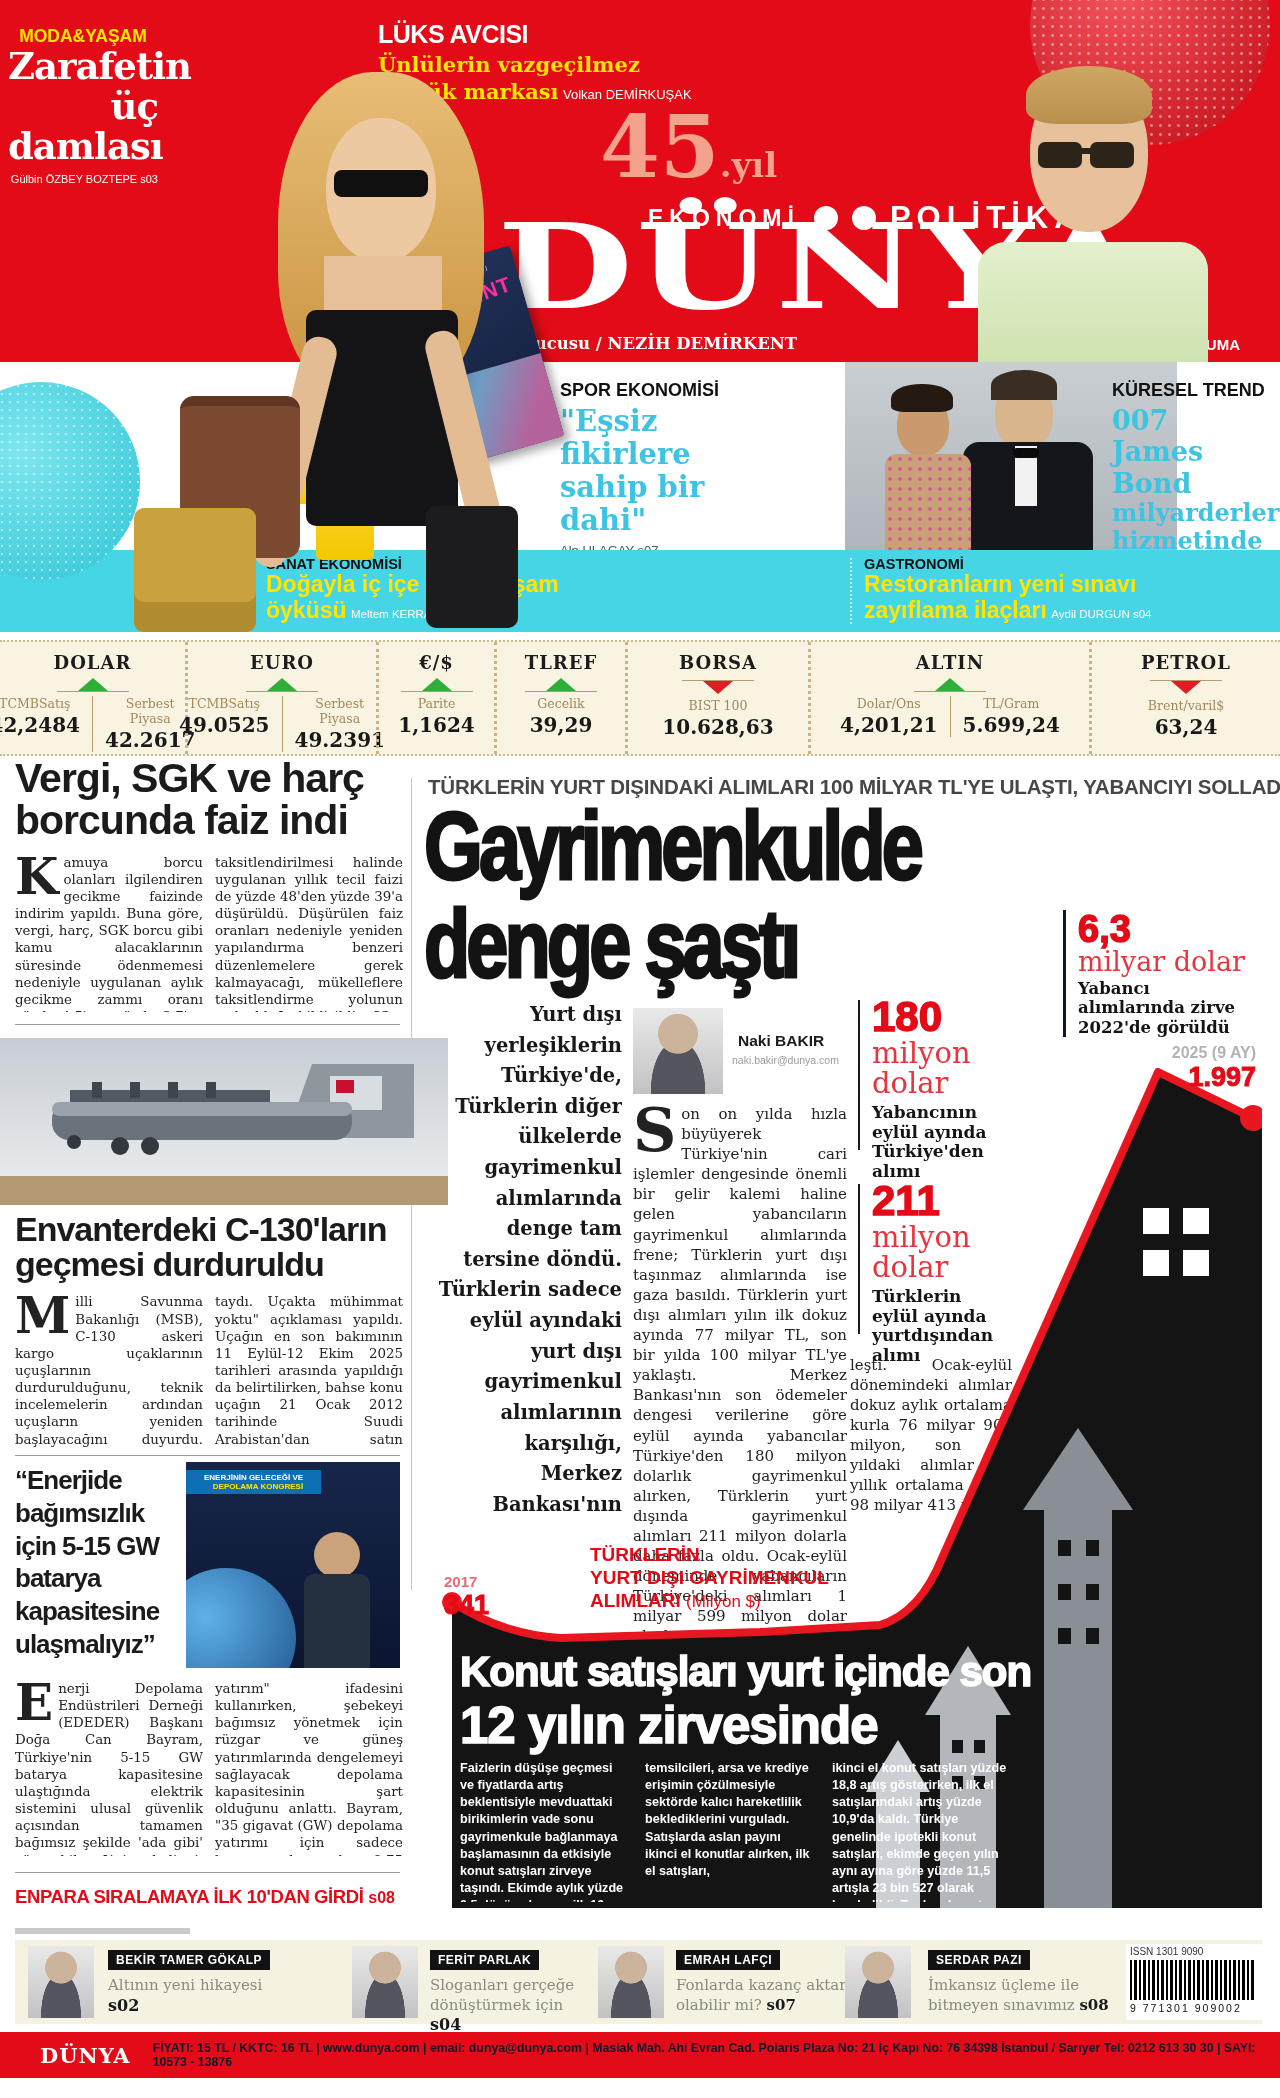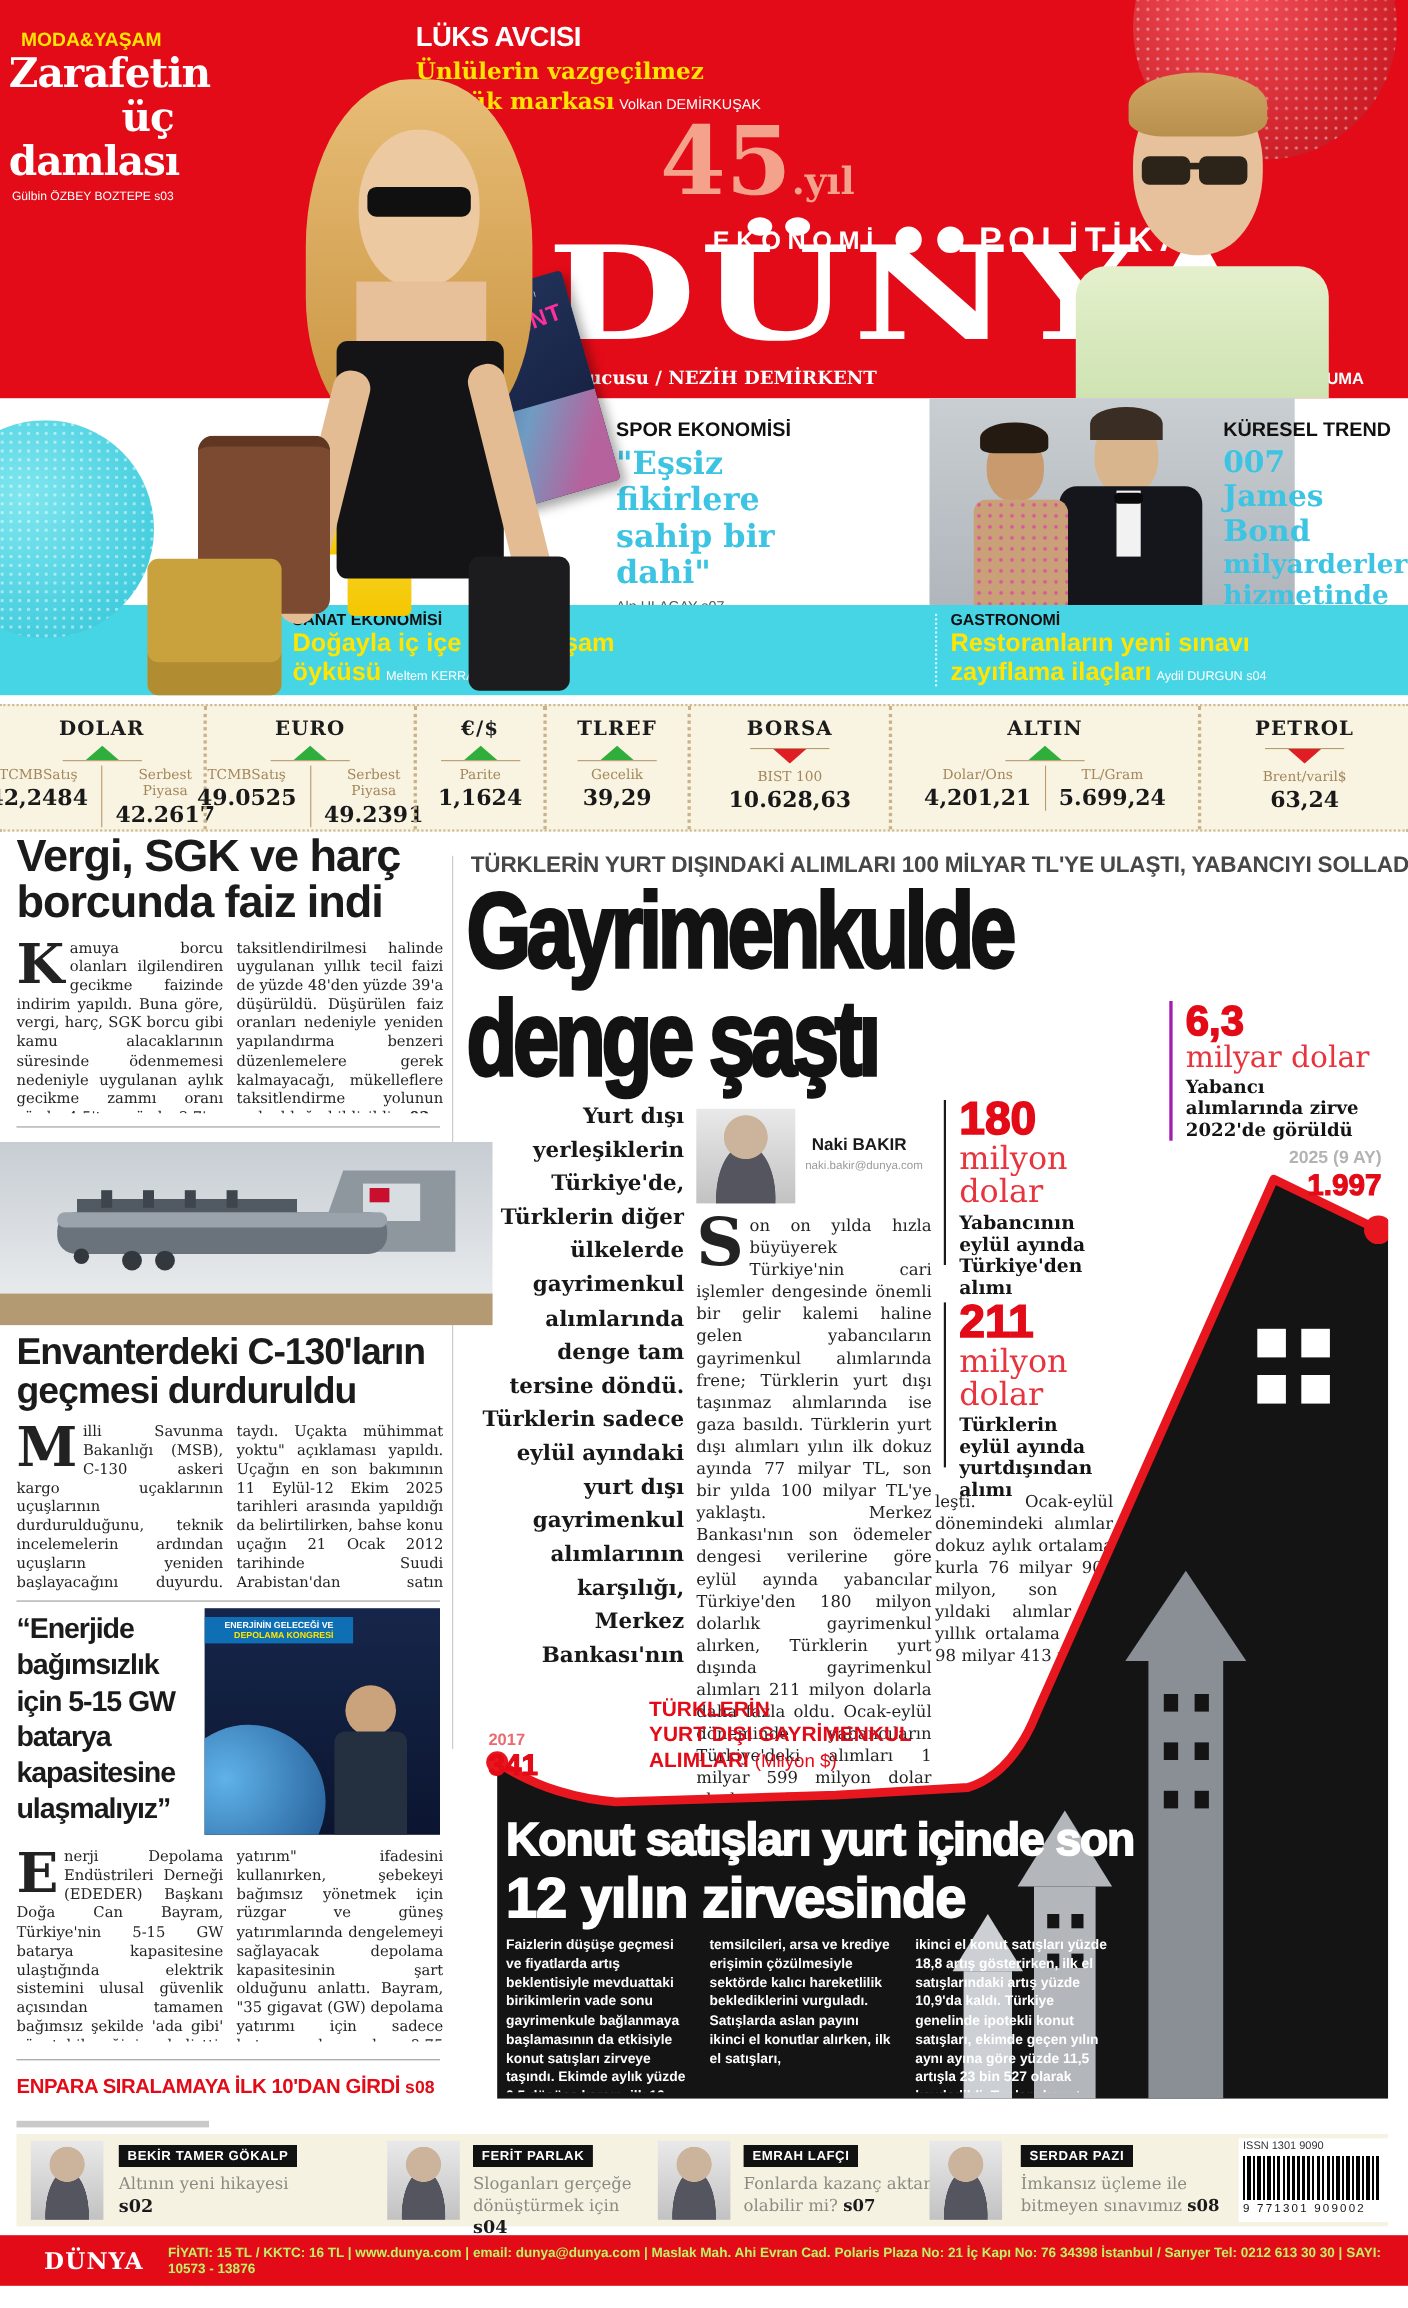--- a/index.html
+++ b/index.html
@@ -373,21 +373,21 @@
 
   <div id="kicker" class="abs" style="left:428px;top:775px;">TÜRKLERİN YURT DIŞINDAKİ ALIMLARI 100 MİLYAR TL'YE ULAŞTI, YABANCIYI SOLLADI</div>
 
   <div class="abs" style="left:424px;top:798px;">
     <div class="bigline">Gayrimenkulde</div>
   </div>
   <div class="abs" style="left:424px;top:896px;">
     <div class="bigline">denge şaştı</div>
   </div>
 
-  <div class="abs rstat" style="left:1063px;top:910px;width:200px;border-left:3px solid #a21caf;padding-left:12px;">
+  <div class="abs rstat" style="left:1063px;top:910px;width:200px;border-left:3px solid #0f172a;padding-left:12px;">
     <div class="v" style="font-size:38px;line-height:1;">6,3</div>
     <div class="u" style="font-size:27px;">milyar dolar</div>
     <div class="d" style="font-size:16.5px;margin-top:3px;">
       <div>Yabancı</div>
       <div>alımlarında zirve</div>
       <div>2022'de görüldü</div>
     </div>
   </div>
 
   <div id="intro" class="abs" style="left:438px;top:1000px;width:184px;height:524px;overflow:hidden;">Yurt dışı yerleşiklerin Türkiye'de, Türklerin diğer ülkelerde gayrimenkul alımlarında denge tam tersine döndü. Türklerin sadece eylül ayındaki yurt dışı gayrimenkul alımlarının karşılığı, Merkez Bankası'nın anılan ayda 41,22 lira olan ortalama dolar döviz alış kuruna göre ulusal para ile 8 milyar 697 milyon liraya karşılık geliyor.</div>
@@ -516,16 +516,16 @@
   </div>
 
   <div class="abs" style="left:1126px;top:1944px;width:134px;background:#fff;padding:2px 4px;height:72px;">
     <div style="font-size:10px;color:#333;">ISSN 1301 9090</div>
     <div class="barcode" style="width:126px;height:40px;margin-top:3px;"></div>
     <div style="font-size:10.5px;color:#111;letter-spacing:2px;margin-top:2px;">9 771301 909002</div>
   </div>
 
   <div id="footer" class="abs">
     <span class="serif" style="color:#fff;font-weight:700;font-size:21px;margin-left:40px;letter-spacing:1px;">DÜNYA</span>
-    <span style="color:#bef264;font-weight:700;font-size:12.3px;margin-left:22px;">FİYATI: 15 TL / KKTC: 16 TL   |   www.dunya.com   |   email: dunya@dunya.com   |   Maslak Mah. Ahi Evran Cad. Polaris Plaza No: 21 İç Kapı No: 76 34398 İstanbul / Sarıyer Tel: 0212 613 30 30   |   SAYI: 10573 - 13876</span>
+    <span style="color:#0f172a;font-weight:700;font-size:12.3px;margin-left:22px;">FİYATI: 15 TL / KKTC: 16 TL   |   www.dunya.com   |   email: dunya@dunya.com   |   Maslak Mah. Ahi Evran Cad. Polaris Plaza No: 21 İç Kapı No: 76 34398 İstanbul / Sarıyer Tel: 0212 613 30 30   |   SAYI: 10573 - 13876</span>
   </div>
 
 </div>
 
 </body></html>

